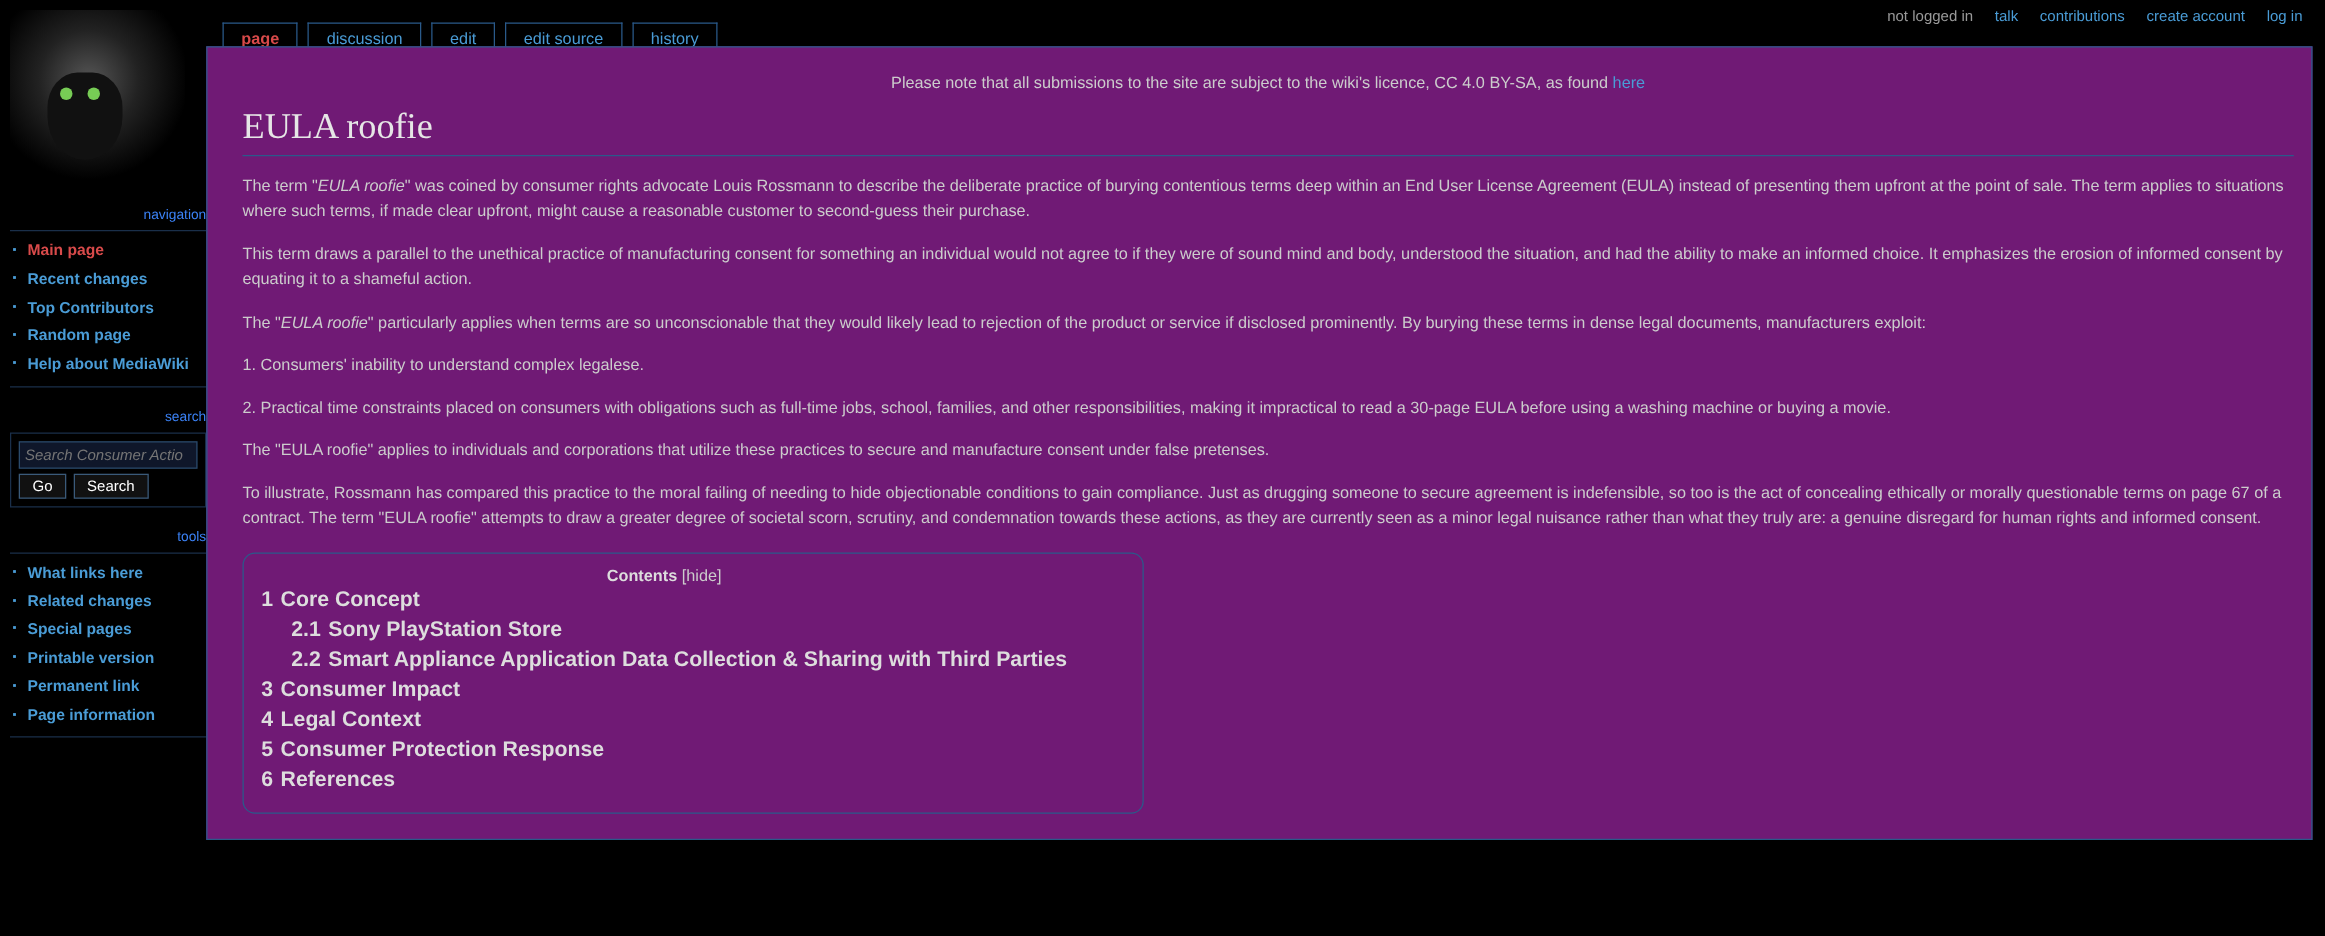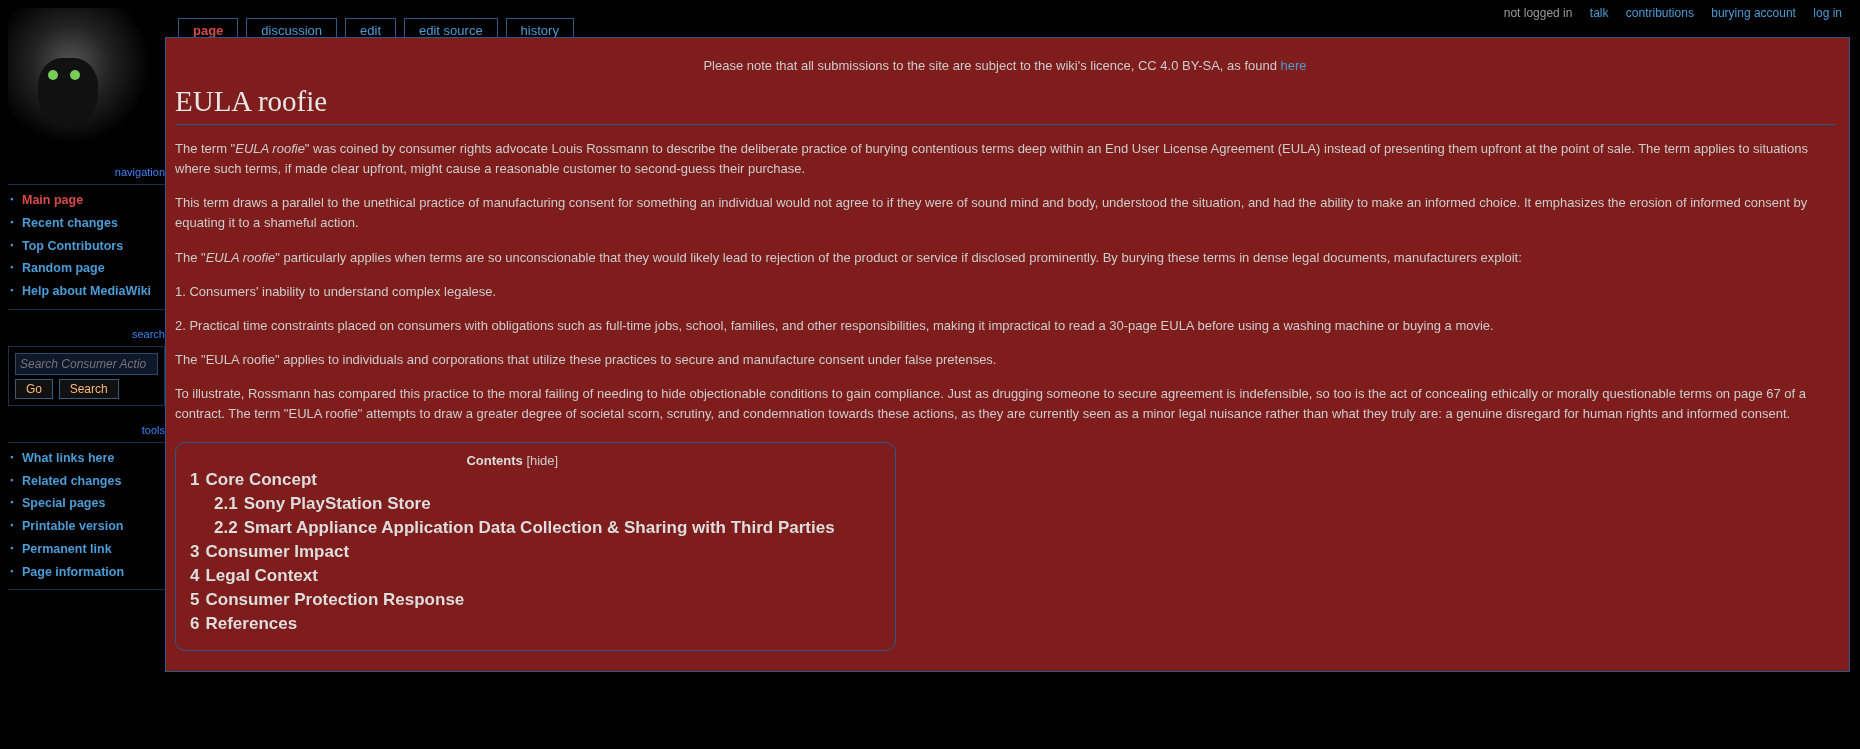--- a/index.html
+++ b/index.html
@@ -99,21 +99,21 @@
   border: 1px solid #2a4a6a;
   color: #888;
   padding: 3px 4px;
   font-size: 12px;
   margin-bottom: 4px;
   font-style: italic;
 }
 .search-box button {
   background: #111;
   border: 1px solid #3a5a7a;
-  color: #fdba74;
+  color: #ffffff;
   padding: 2px 10px;
   font-size: 12px;
   cursor: pointer;
   margin-right: 2px;
 }
 
 
 .tabs {
   position: absolute;
   left: 178px;
@@ -132,22 +132,22 @@
 .tab.active a { color: #d84a4a; font-weight: bold; }
 
 
 .content {
   position: absolute;
   left: 165px;
   top: 37px;
   right: 10px;
   border: 1px solid #2a5a8a;
   border-top: 1px solid #2a5a8a;
-  padding: 14px 14px 20px 9px;
-  background: #7f1d1d;
+  padding: 14px 14px 20px 28px;
+  background: #701a75;
 }
 .notice {
   text-align: center;
   color: #ccc;
   font-size: 13px;
   padding: 6px 0 12px 0;
 }
 h1 {
   font-family: Georgia, serif;
   font-weight: normal;
@@ -191,21 +191,21 @@
 .toc li .txt { font-weight: bold; color:#ddd; }
 .toc ul ul { padding-left: 24px; }
 </style>
 </head>
 <body>
 
 <div class="user-links">
   <span class="notlogged">not logged in</span>
   <a>talk</a>
   <a>contributions</a>
-  <a>burying account</a>
+  <a>create account</a>
   <a>log in</a>
 </div>
 
 <div class="sidebar">
   <div class="logo"></div>
 
   <div class="side-section-title">navigation</div>
   <ul class="side-list" id="nav-list">
       <li><a class="active">Main page</a></li>
       <li><a>Recent changes</a></li>

